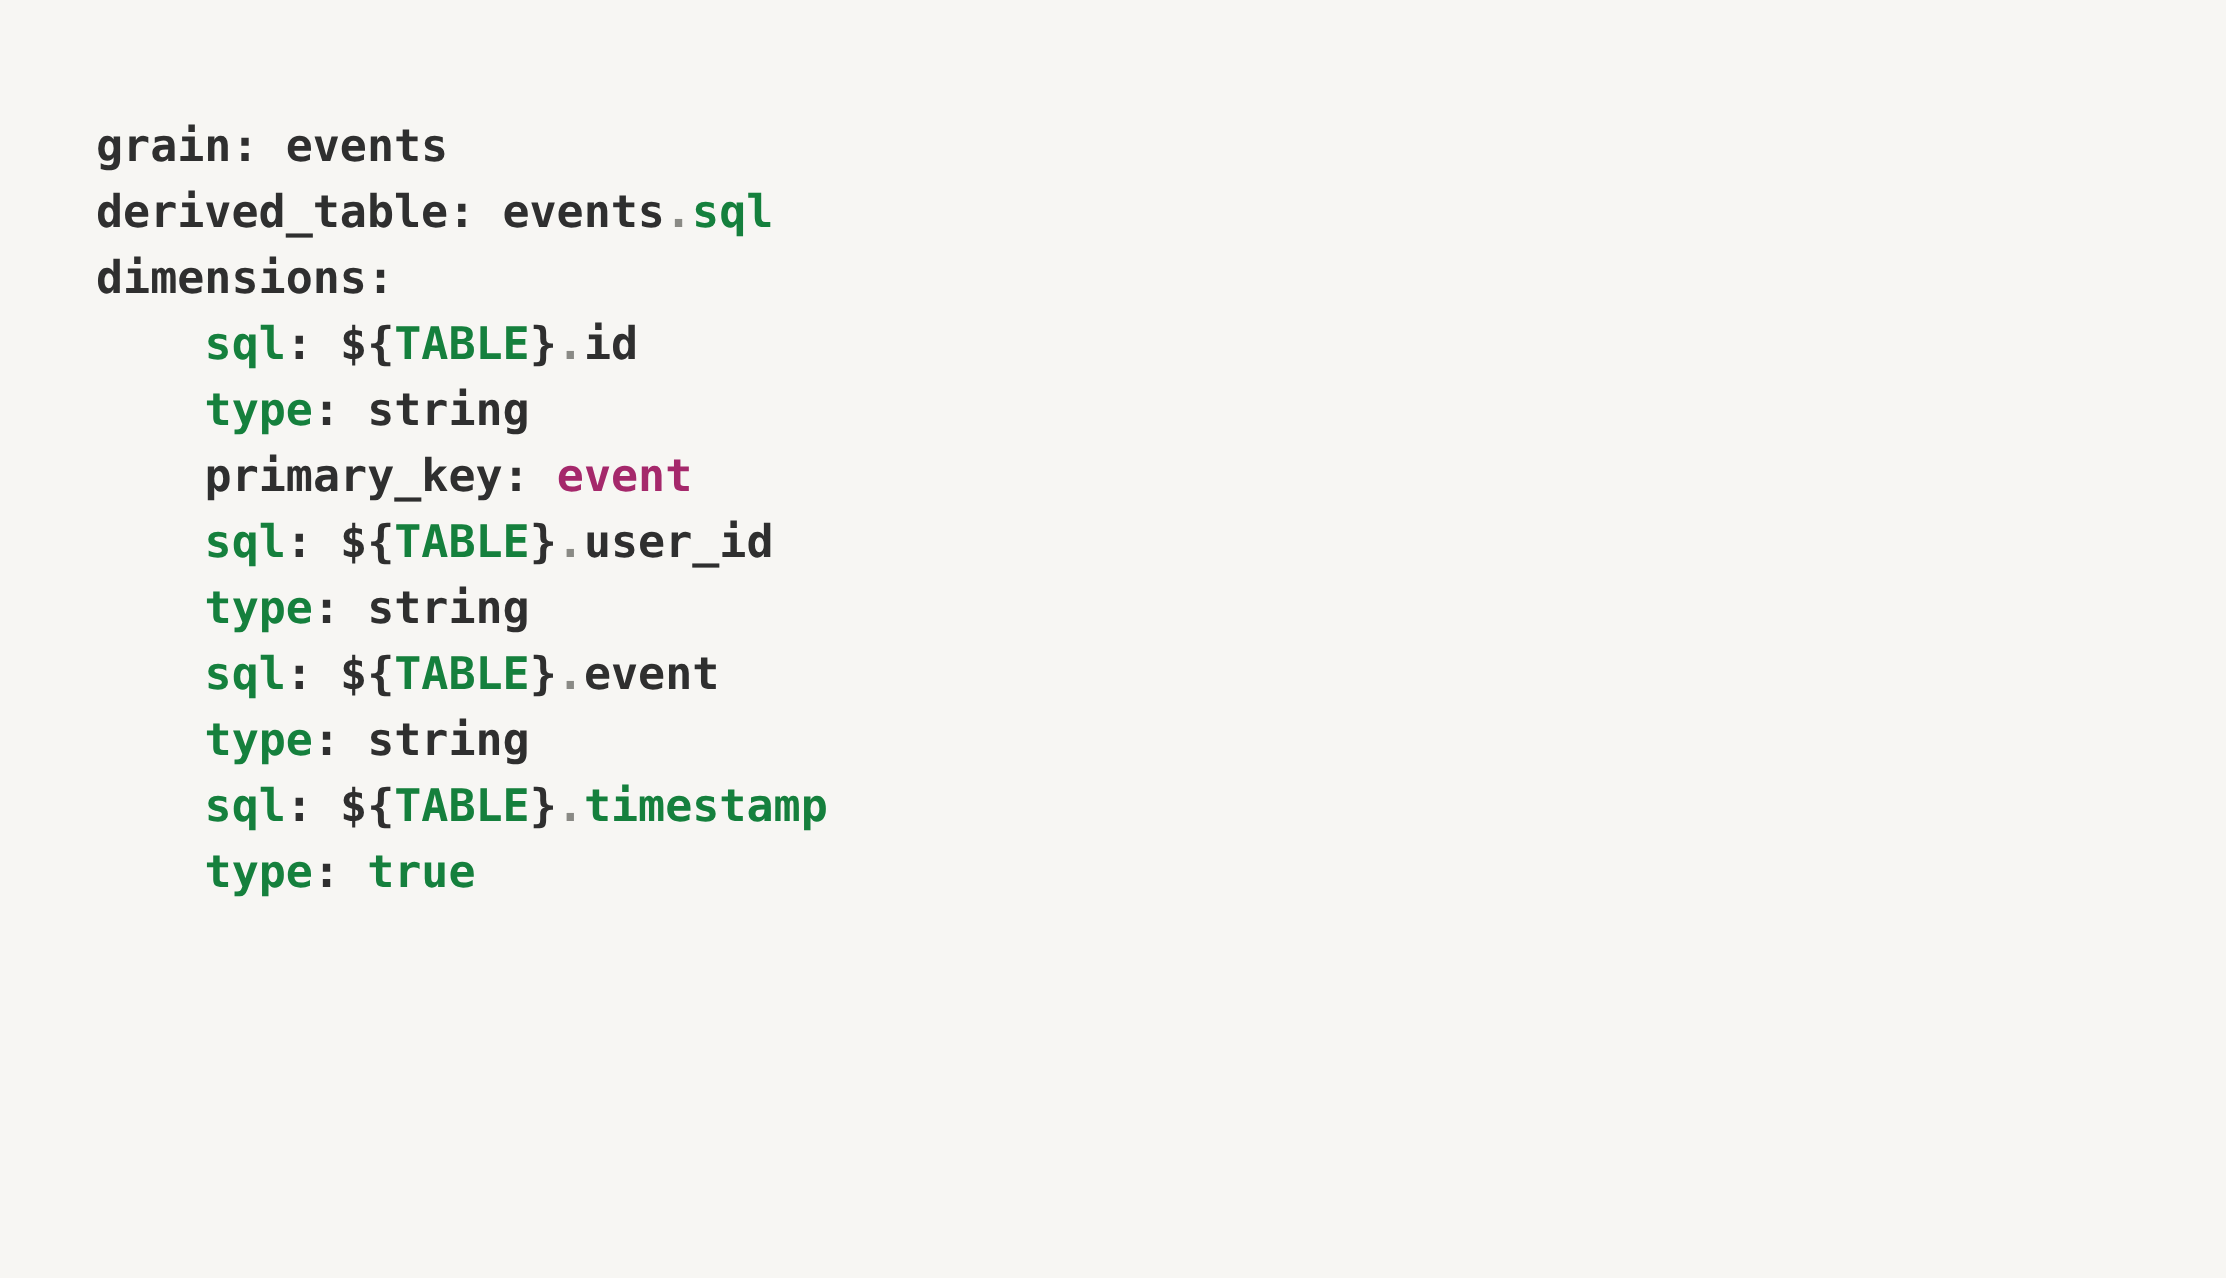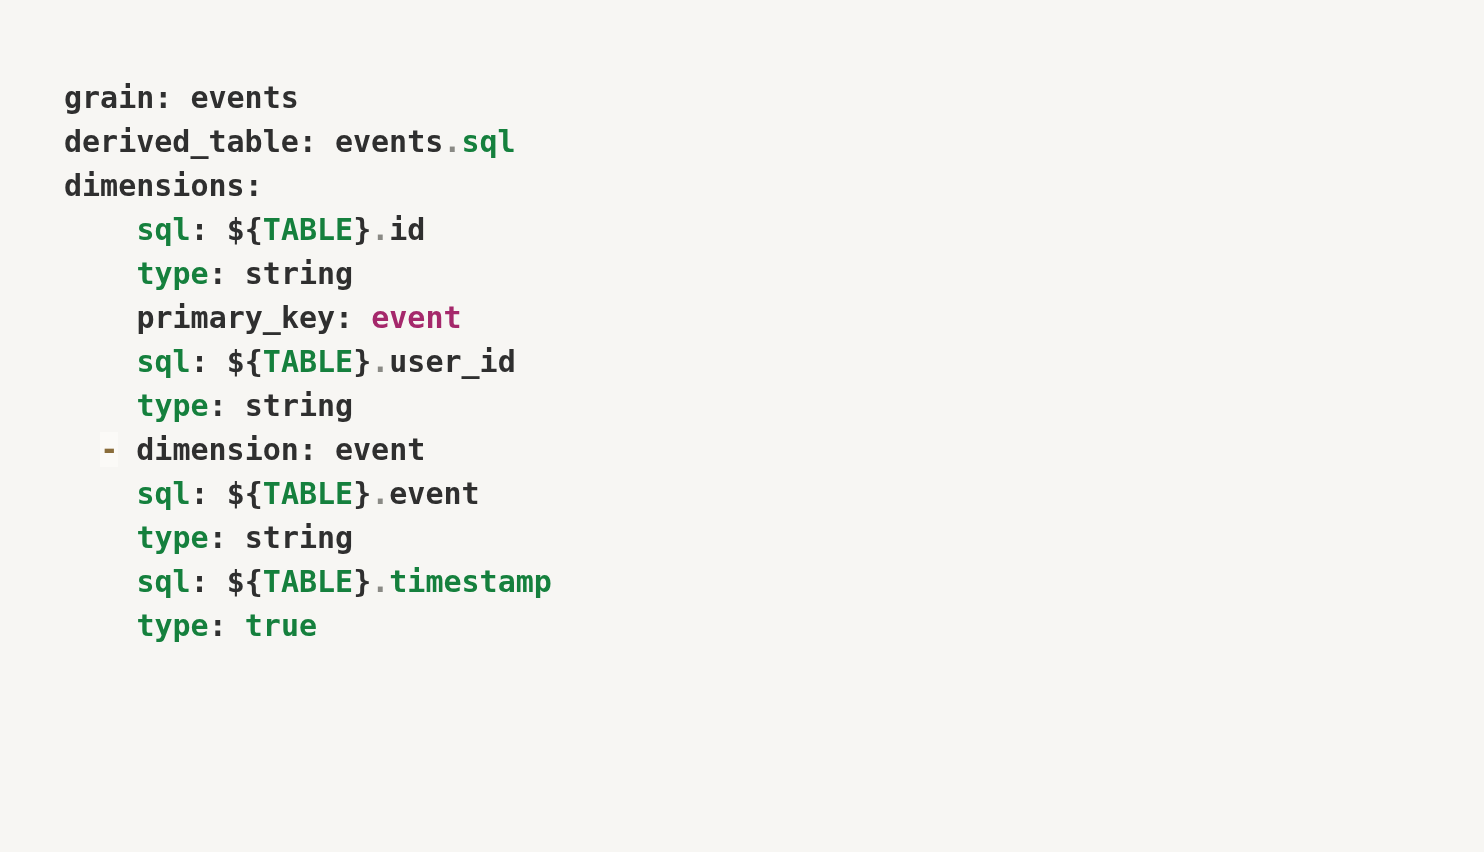--- a/index.html
+++ b/index.html
@@ -63,19 +63,18 @@
 <div id="code-block">
   <div id="code-lines">
       <div class="code-line ind-0"><span class="tok tok-key">grain</span><span class="tok tok-colon">:</span><span class="tok tok-plain"> events</span></div>
       <div class="code-line ind-0"><span class="tok tok-key">derived_table</span><span class="tok tok-colon">:</span><span class="tok tok-plain"> events</span><span class="tok tok-dot">.</span><span class="tok tok-kw">sql</span></div>
       <div class="code-line ind-0"><span class="tok tok-key">dimensions</span><span class="tok tok-colon">:</span></div>
       <div class="code-line ind-2"><span class="tok tok-kw">sql</span><span class="tok tok-colon">:</span><span class="tok tok-punct"> ${</span><span class="tok tok-kw">TABLE</span><span class="tok tok-punct">}</span><span class="tok tok-dot">.</span><span class="tok tok-plain">id</span></div>
       <div class="code-line ind-2"><span class="tok tok-kw">type</span><span class="tok tok-colon">:</span><span class="tok tok-plain"> string</span></div>
       <div class="code-line ind-2"><span class="tok tok-key">primary_key</span><span class="tok tok-colon">:</span><span class="tok tok-plain"> </span><span class="tok tok-bool">event</span></div>
       <div class="code-line ind-2"><span class="tok tok-kw">sql</span><span class="tok tok-colon">:</span><span class="tok tok-punct"> ${</span><span class="tok tok-kw">TABLE</span><span class="tok tok-punct">}</span><span class="tok tok-dot">.</span><span class="tok tok-plain">user_id</span></div>
       <div class="code-line ind-2"><span class="tok tok-kw">type</span><span class="tok tok-colon">:</span><span class="tok tok-plain"> string</span></div>
-      <div class="code-line ind-1"><span class="tok tok-dash">-</span><span class="tok tok-key"> dimension</span><span class="tok tok-colon">:</span><span class="tok tok-plain"> event</span></div>
       <div class="code-line ind-2"><span class="tok tok-kw">sql</span><span class="tok tok-colon">:</span><span class="tok tok-punct"> ${</span><span class="tok tok-kw">TABLE</span><span class="tok tok-punct">}</span><span class="tok tok-dot">.</span><span class="tok tok-plain">event</span></div>
       <div class="code-line ind-2"><span class="tok tok-kw">type</span><span class="tok tok-colon">:</span><span class="tok tok-plain"> string</span></div>
       <div class="code-line ind-2"><span class="tok tok-kw">sql</span><span class="tok tok-colon">:</span><span class="tok tok-punct"> ${</span><span class="tok tok-kw">TABLE</span><span class="tok tok-punct">}</span><span class="tok tok-dot">.</span><span class="tok tok-kw">timestamp</span></div>
       <div class="code-line ind-2"><span class="tok tok-kw">type</span><span class="tok tok-colon">:</span><span class="tok tok-plain"> </span><span class="tok tok-kw">true</span></div>
     </div>
 </div>
 
 </body></html>

